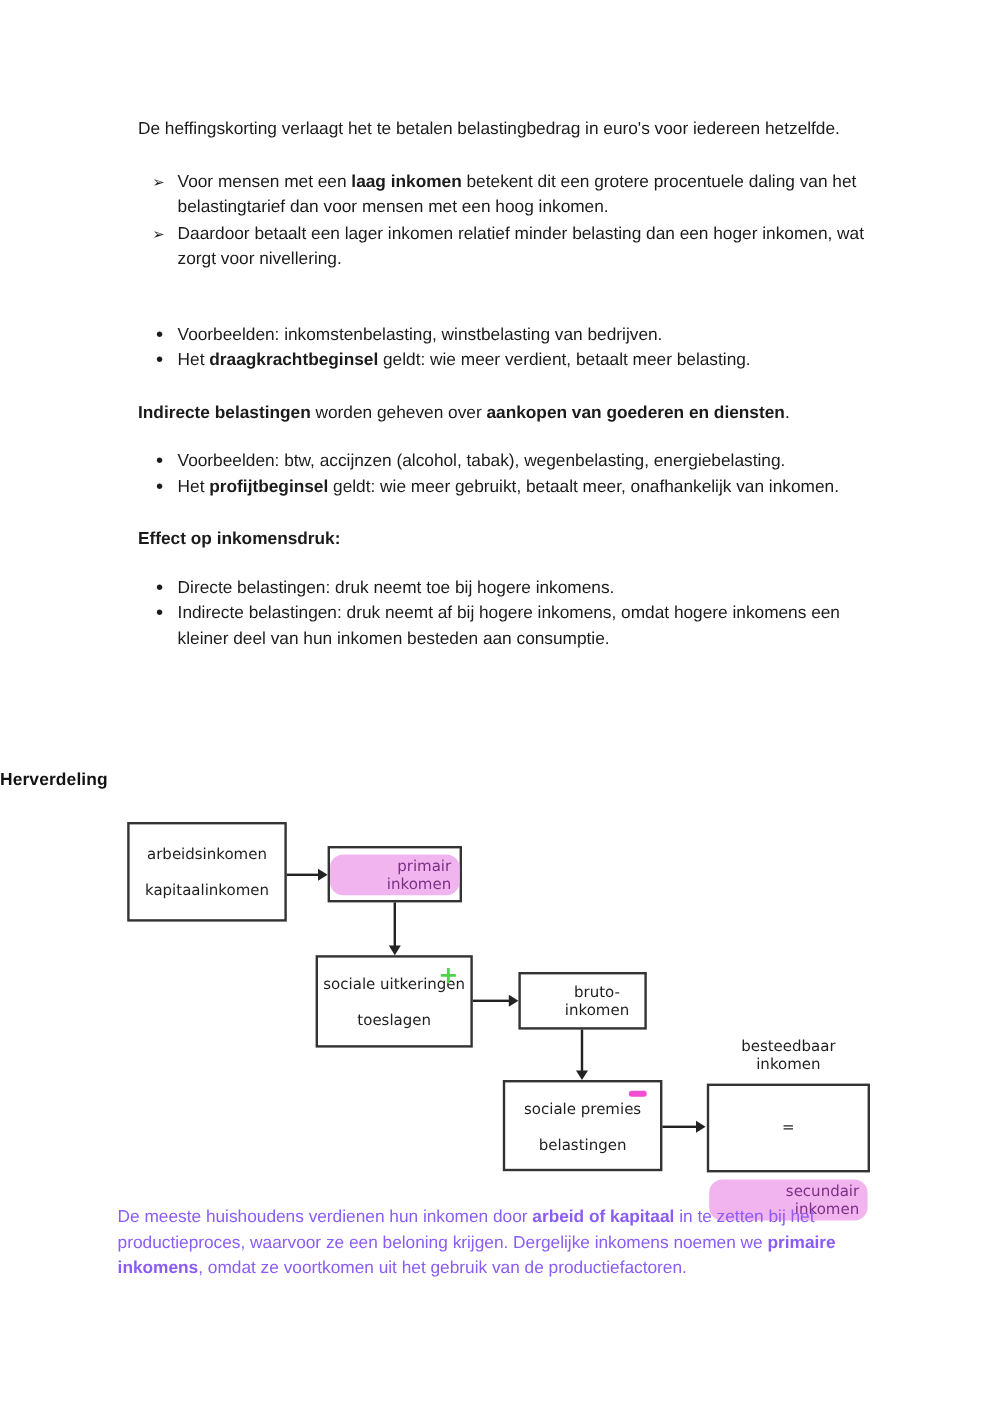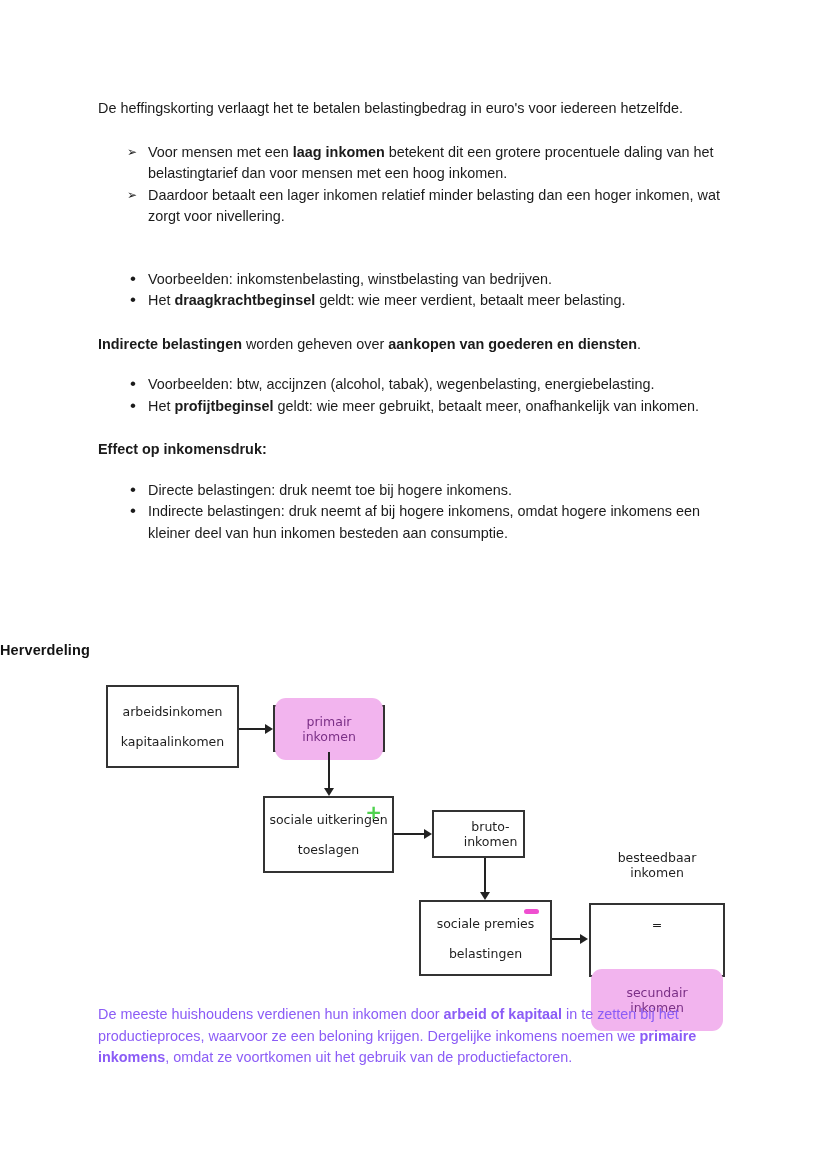--- a/index.html
+++ b/index.html
@@ -25,21 +25,21 @@
   }
 
   .content {
     position: absolute;
     left: 98px;
     top: 98px;
     width: 632px;
   }
 
   p.para {
-    margin: 0 0 0 0;
+    margin: 0 0 0 17px;
     font-size: 14.4px;
     line-height: 21.5px;
     color: #1b1b1b;
   }
 
   .spacer-sm { height: 19px; }
   .spacer-md { height: 22px; }
 
   ul.list {
     list-style: none;
@@ -105,24 +105,25 @@
     font-size: 12.5px;
     color: #1e1e1e;
     text-align: center;
   }
   .dbox .ln { display: block; line-height: 15px; }
   .dbox .gap { height: 15px; }
 
   .hl {
     background: #f2b4ee;
     color: #7a2f86;
-    padding: 16px 7px;
+    padding: 2px 7px;
     border-radius: 11px;
     display: inline-block;
     line-height: 15px;
+    text-align: right;
   }
 
   .plus-sign {
     position: absolute;
     color: #4fd24f;
     font-size: 20px;
     font-weight: bold;
     line-height: 1;
     font-family: "DejaVu Sans", sans-serif;
   }
@@ -254,21 +255,21 @@
     <div class="dbox" style="left:263px; top:166px; width:131px; height:77px;">
       <span class="plus-sign" style="right:10px; top:4px;">+</span>
       <span class="ln">sociale uitkeringen</span>
       <span class="gap"></span>
       <span class="ln">toeslagen</span>
     </div>
 
     <div class="conn h" style="left:394px; top:203px; width:32px;"></div>
     <div class="arrowhead right" style="left:424px; top:199px;"></div>
 
-    <div class="dbox" style="left:432px; top:180px; width:93px; height:48px;padding-left:24px;">
+    <div class="dbox" style="left:432px; top:180px; width:107px; height:48px;padding-left:24px;">
       <span class="ln">bruto-inkomen</span>
     </div>
 
     <div class="conn v" style="left:484px; top:228px; height:36px;"></div>
     <div class="arrowhead down" style="left:480px; top:262px;"></div>
 
     <div class="dbox" style="left:419px; top:270px; width:133px; height:76px;">
       <span class="minus-sign" style="right:11px; top:7px;"></span>
       <span class="ln">sociale premies</span>
       <span class="gap"></span>

